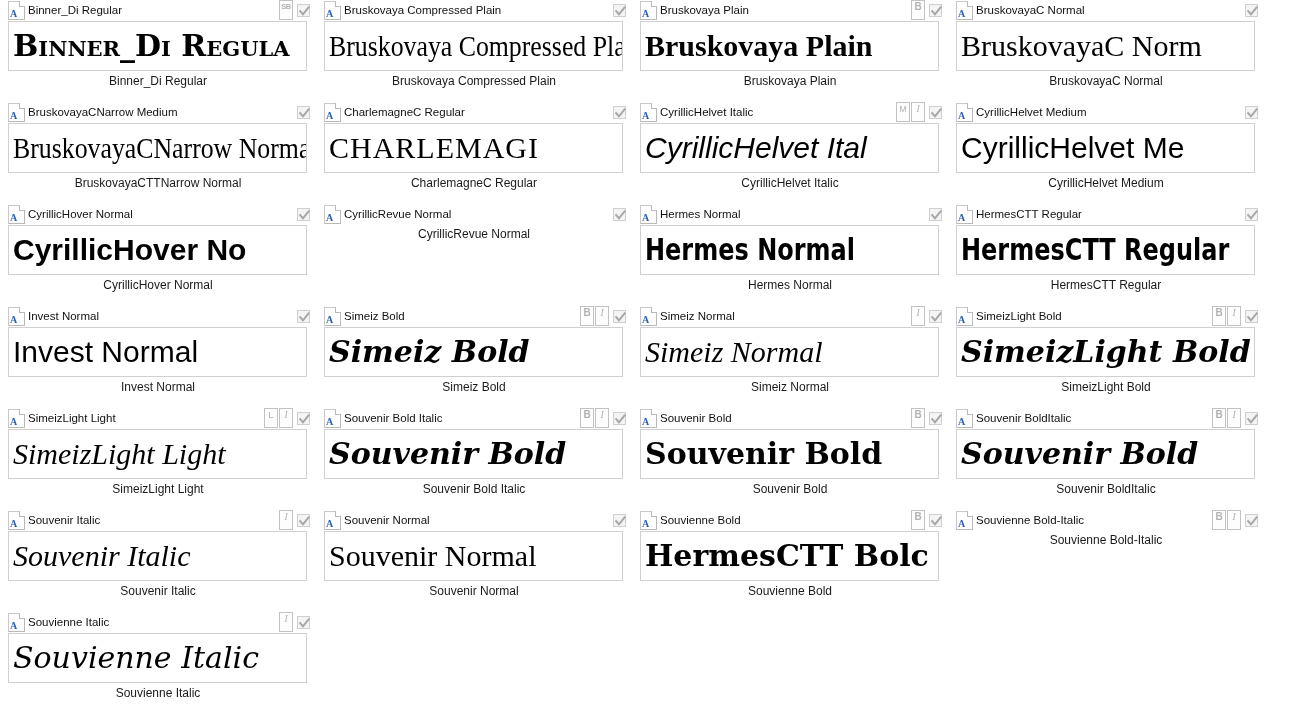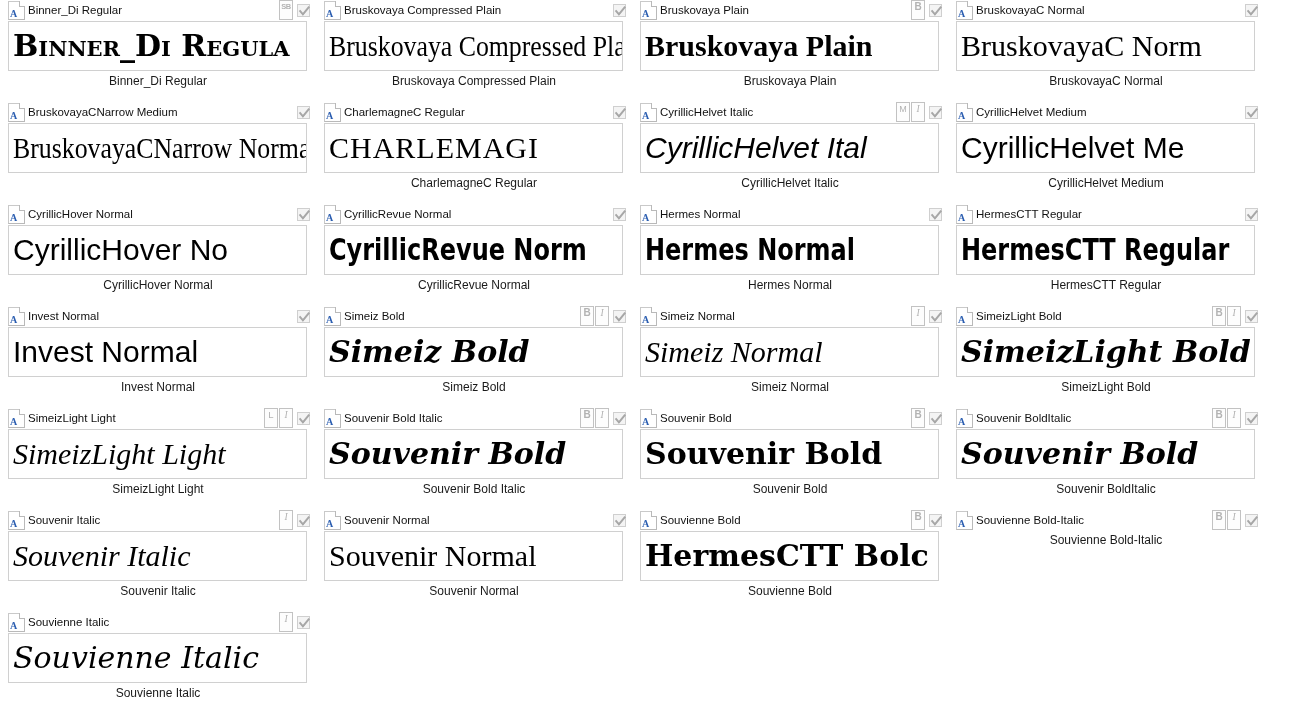--- a/index.html
+++ b/index.html
@@ -161,21 +161,21 @@
   }
 
   
   .pv-display      { font-family: "DejaVu Serif", serif; font-weight: bold; font-variant: small-caps; letter-spacing: 0px; }
   .pv-serif        { font-family: "Liberation Serif", serif; }
   .pv-serif-b      { font-family: "Liberation Serif", serif; font-weight: bold; }
   .pv-serif-i      { font-family: "Liberation Serif", serif; font-style: italic; }
   .pv-serif-narrow { font-family: "Liberation Serif", serif; transform: scaleX(0.86); transform-origin: left center; }
   .pv-caps         { font-family: "Liberation Serif", serif; letter-spacing: 1px; }
   .pv-sans         { font-family: "Liberation Sans", sans-serif; text-align: right; }
-  .pv-sans-b       { font-family: "Liberation Sans", sans-serif; font-weight: normal; }
+  .pv-sans-b       { font-family: "Liberation Sans", sans-serif; font-weight: bold; }
   .pv-sans-i       { font-family: "Liberation Sans", sans-serif; font-style: italic; }
   .pv-cond-b       { font-family: "DejaVu Sans", sans-serif; font-weight: bold; transform: scaleX(0.8); transform-origin: left center; }
   .pv-dejavu-serif-bi { font-family: "DejaVu Serif", serif; font-weight: bold; font-style: italic; }
   .pv-dejavu-serif-b  { font-family: "DejaVu Serif", serif; font-weight: bold; }
   .pv-dejavu-serif-i  { font-family: "DejaVu Serif", serif; font-style: italic; }
 </style>
 </head>
 <body>
 
 <div id="font-grid">
@@ -269,20 +269,21 @@
         <span class="checkbox">
           <svg width="13" height="13" viewBox="0 0 13 13" aria-hidden="true">
             <path d="M2.4 6.4 L4.9 9.2 L10.4 2.6 L9.0 5.2 L4.9 10.6 Z" fill="#a7a7a7"></path>
             <path d="M2.2 6.2 L4.9 9.3 L10.6 2.4" stroke="#a7a7a7" stroke-width="2" fill="none" stroke-linecap="square"></path>
           </svg>
         </span>
       </div>
       <div class="preview-box">
         <span class="preview-text pv-serif-narrow">BruskovayaCNarrow Norma</span>
       </div>
+      <div class="cell-caption">BruskovayaCTTNarrow Normal</div>
     </div>
     <div class="font-cell">
       <div class="cell-head">
         <span class="file-icon">
           <span>A</span>
         </span>
         <span class="cell-title">CharlemagneC Regular</span>
         <span class="badges"></span>
         <span class="checkbox">
           <svg width="13" height="13" viewBox="0 0 13 13" aria-hidden="true">
@@ -363,23 +364,20 @@
         </span>
         <span class="cell-title">CyrillicRevue Normal</span>
         <span class="badges"></span>
         <span class="checkbox">
           <svg width="13" height="13" viewBox="0 0 13 13" aria-hidden="true">
             <path d="M2.4 6.4 L4.9 9.2 L10.4 2.6 L9.0 5.2 L4.9 10.6 Z" fill="#a7a7a7"></path>
             <path d="M2.2 6.2 L4.9 9.3 L10.6 2.4" stroke="#a7a7a7" stroke-width="2" fill="none" stroke-linecap="square"></path>
           </svg>
         </span>
       </div>
-      <div class="preview-box">
-        <span class="preview-text pv-cond-b">CyrillicRevue Norm</span>
-      </div>
       <div class="cell-caption">CyrillicRevue Normal</div>
     </div>
     <div class="font-cell">
       <div class="cell-head">
         <span class="file-icon">
           <span>A</span>
         </span>
         <span class="cell-title">Hermes Normal</span>
         <span class="badges"></span>
         <span class="checkbox">

